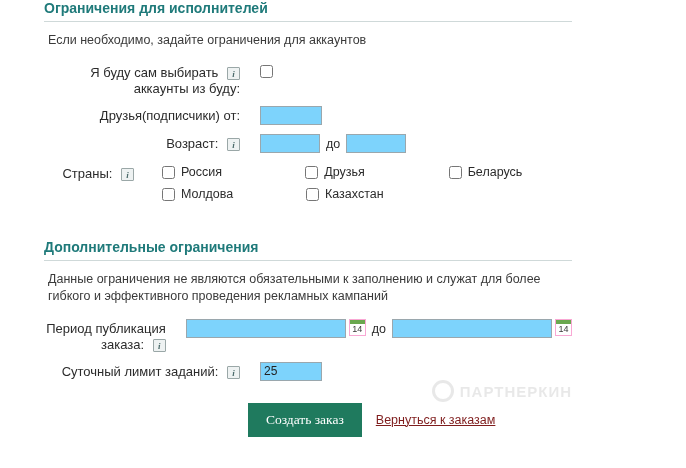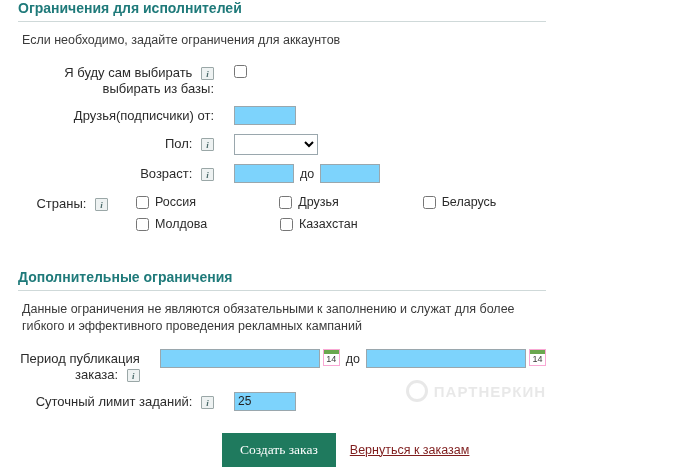--- a/index.html
+++ b/index.html
@@ -15,20 +15,21 @@
     color: #333333;
     overflow: hidden;
     position: relative;
   }
   .page {
     position: relative;
     width: 564px;
     height: 468px;
     box-sizing: border-box;
     padding: 0 18px;
+    margin-left: 26px;
   }
 
   
   .section-title {
     color: #1f7a7a;
     font-size: 14px;
     font-weight: bold;
     padding: 0 0 5px 0;
     margin: 0;
   }
@@ -233,47 +234,36 @@
   <div class="section-head">
     <div class="section-title">Ограничения для исполнителей</div>
   </div>
 
   <div class="section-desc">Если необходимо, задайте ограничения для аккаунтов</div>
 
   <div class="row">
     <div class="label">
       <span>Я буду сам выбирать</span>
       <span class="info-icon">i</span>
-      <span class="l2">выбирать из базы:</span>
+      <span class="l2">аккаунты из буду:</span>
     </div>
     <div class="field">
       <input type="checkbox" style="">
     </div>
   </div>
 
   <div class="row">
     <div class="label">
       <span>Друзья(подписчики) от:</span>
     </div>
     <div class="field">
       <input type="text" class="inp-friends" value="" style="">
     </div>
   </div>
 
-  <div class="row">
-    <div class="label">
-      <span>Пол:</span>
-      <span class="info-icon">i</span>
-    </div>
-    <div class="field">
-      <select>
-        <option></option>
-      </select>
-    </div>
-  </div>
 
   <div class="row">
     <div class="label">
       <span>Возраст:</span>
       <span class="info-icon">i</span>
     </div>
     <div class="field">
       <input type="text" class="inp-age" value="" style="">
       <span class="sep">до</span>
       <input type="text" class="inp-age" value="" style="">

